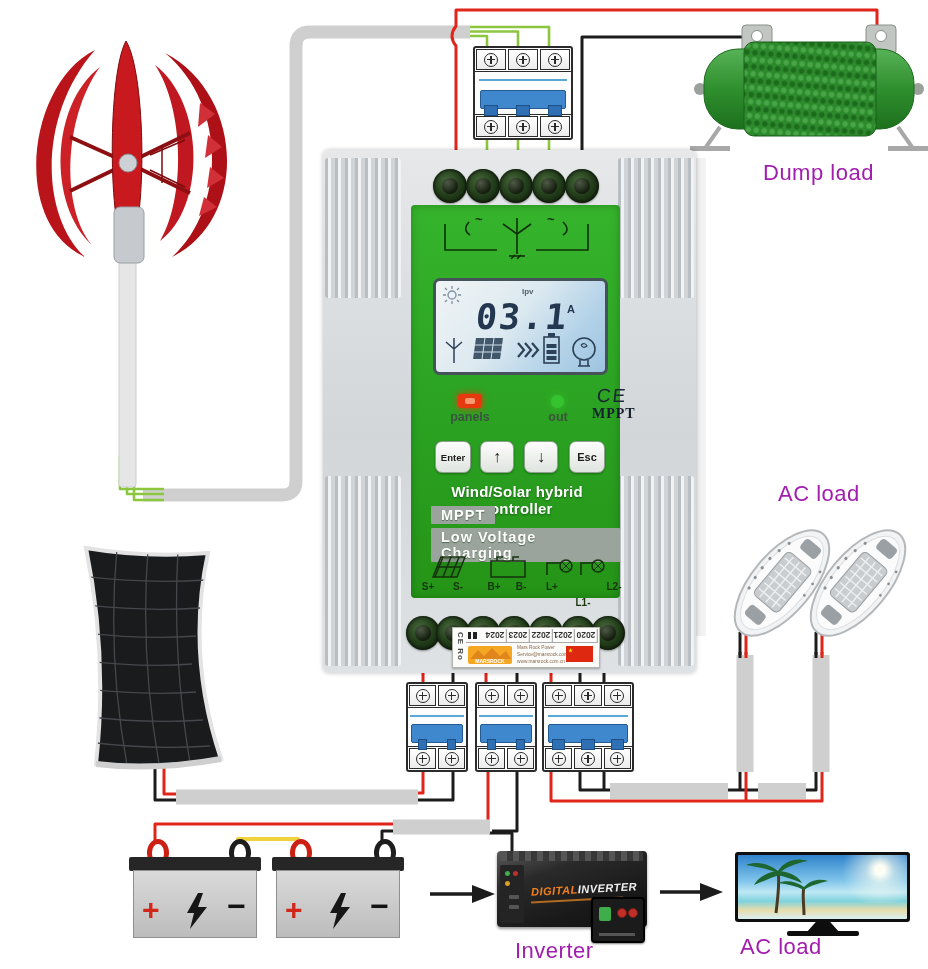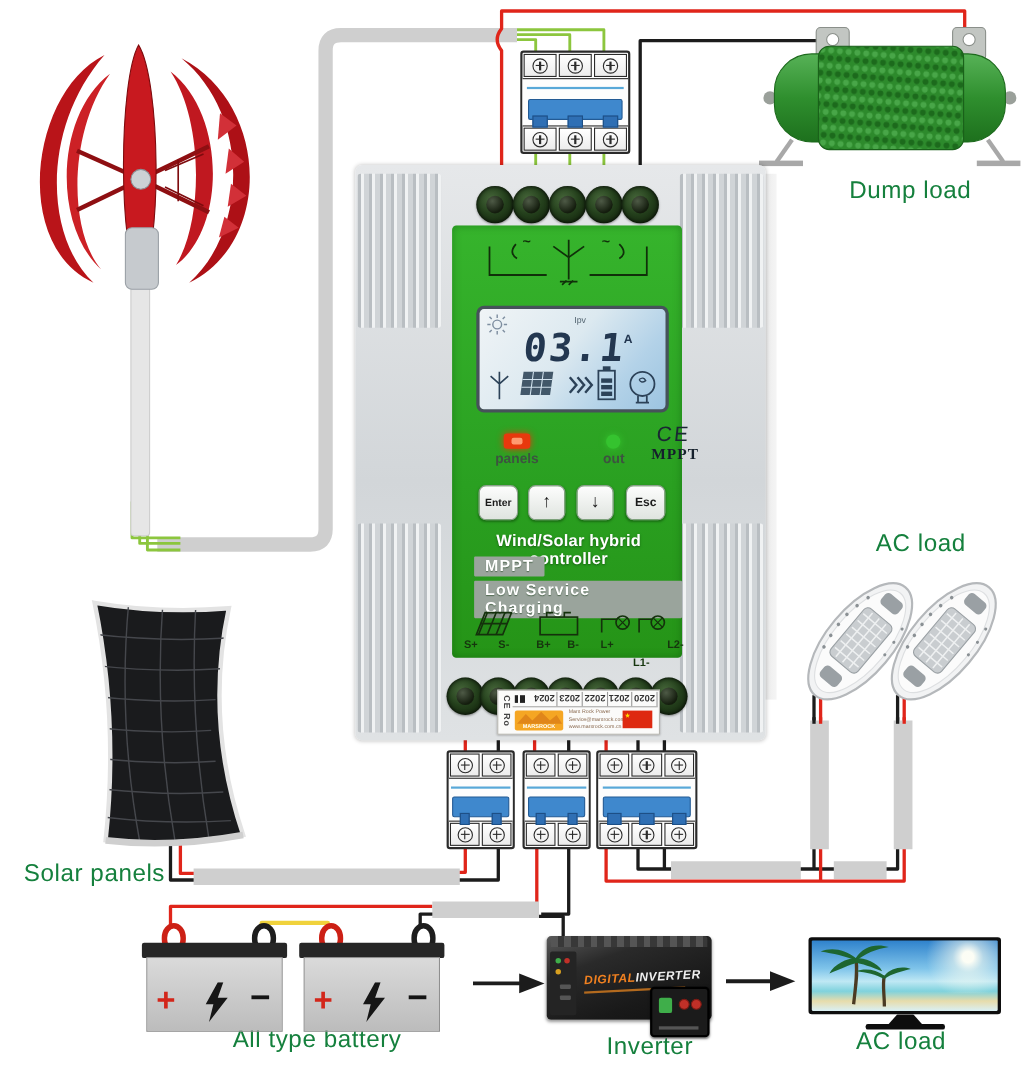--- a/index.html
+++ b/index.html
@@ -1,20 +1,20 @@
 <!DOCTYPE html>
 <html><head>
 <meta charset="utf-8">
 <style>
   html,body{margin:0;padding:0;background:#fff;}
   .canvas{position:relative;width:928px;height:969px;background:#fff;overflow:hidden;
           font-family:"Liberation Sans",sans-serif;}
   .abs{position:absolute;}
   
-  .lbl{position:absolute;color:#15803d;font-size:22px;text-align:right;letter-spacing:.5px;}
+  .lbl{position:absolute;color:#a21caf;font-size:22px;text-align:left;letter-spacing:.5px;}
   
   #wires{position:absolute;left:0;top:0;z-index:1;}
   
   .comp{position:absolute;z-index:2;}
   
   .controller{left:323px;top:150px;width:373px;height:523px;z-index:3;
     background:linear-gradient(180deg,#e6e8ea,#d2d6d9 55%,#dfe2e4);border-radius:6px;
     box-shadow:0 0 4px rgba(0,0,0,.25);}
   .fin{position:absolute;background:repeating-linear-gradient(90deg,#b9bec2 0 3px,#f0f2f3 3px 6px,#d0d4d7 6px 10px);border-radius:3px;}
   .cterm{position:absolute;width:34px;height:34px;border-radius:50%;
@@ -23,21 +23,21 @@
   .cterm::after{content:"";position:absolute;left:9px;top:9px;width:16px;height:16px;border-radius:50%;
     background:radial-gradient(circle at 35% 30%,#4e5a46,#141d0e 70%);}
   .gpanel{position:absolute;left:88px;top:55px;width:209px;height:393px;border-radius:4px;
     background:linear-gradient(180deg,#36b42c,#2aa021 60%,#259417);box-shadow:inset 0 0 8px rgba(0,60,0,.35);}
   .lcd{position:absolute;left:22px;top:73px;width:175px;height:97px;background:#46525a;border-radius:7px;padding:3px;box-sizing:border-box;}
   .lcd-screen{position:relative;width:100%;height:100%;border-radius:4px;overflow:hidden;
     background:linear-gradient(130deg,#f0f4f6 0%,#dce9f0 45%,#b3d2e8 75%,#9cc4e0 100%);}
   .lcd-val{position:absolute;left:40px;top:16px;font-family:"DejaVu Sans Mono",monospace;font-weight:700;
     font-size:35px;color:#233750;letter-spacing:2px;transform:skewX(-6deg);}
   .lcd-unit{position:absolute;left:131px;top:22px;font-size:11px;font-weight:700;color:#233750;}
-  .lcd-top{position:absolute;left:86px;top:6px;font-size:8px;color:#50626e;font-weight:400;}
+  .lcd-top{position:absolute;left:86px;top:6px;font-size:8px;color:#50626e;font-weight:700;}
   .led{position:absolute;border-radius:3px;}
   .led-lbl{position:absolute;font-size:12.5px;font-weight:600;color:#3d5340;text-align:center;}
   .ce-mark{position:absolute;left:186px;top:180px;font-size:19px;color:#1a2733;transform:skewX(-6deg);letter-spacing:2px;}
   .rohs{position:absolute;left:181px;top:201px;font-family:"Liberation Serif",serif;font-weight:700;font-size:14px;color:#15202c;letter-spacing:1px;}
   .pbtn{position:absolute;top:236px;height:30px;border:1px solid #8ea08e;border-radius:7px;
     background:linear-gradient(180deg,#fdfdfd,#dfe4df);box-shadow:0 1px 2px rgba(0,40,0,.4);
     display:flex;align-items:center;justify-content:center;font-weight:700;color:#1c1c1c;}
   .ctitle{position:absolute;left:10px;top:278px;width:192px;text-align:center;font-size:15px;font-weight:800;
     color:#fff;text-shadow:0 1px 2px rgba(10,60,10,.65);letter-spacing:.2px;}
   .featbar{position:absolute;background:#9aa49c;color:#fff;font-weight:800;padding:1px 10px;font-size:14.5px;
@@ -372,21 +372,21 @@
       <div class="ce-mark">CE</div>
       <div class="rohs">MPPT</div>
 
       <div class="pbtn" style="left:24px;width:34px;font-size:9.5px;">Enter</div>
       <div class="pbtn" style="left:69px;width:32px;font-size:16px;">↑</div>
       <div class="pbtn" style="left:113px;width:32px;font-size:16px;">↓</div>
       <div class="pbtn" style="left:158px;width:34px;font-size:11px;">Esc</div>
 
       <div class="ctitle">Wind/Solar hybrid controller</div>
       <div class="featbar" style="left:20px;top:301px;">MPPT</div>
-      <div class="featbar" style="left:20px;top:323px;">Low Service Charging</div>
+      <div class="featbar" style="left:20px;top:323px;">Low Voltage Charging</div>
 
       <svg class="abs" style="left:10px;top:348px;" width="200" height="28" viewBox="0 0 200 28">
         <g stroke="#14310c" stroke-width="1.5" fill="none">
           <g>
             <path d="M12,24 L20,4 L44,4 L36,24 Z" fill="#14310c" fill-opacity=".15"></path>
             <path d="M16,14 L40,14 M22,4 L14,24 M30,4 L22,24 M38,4 L30,24"></path>
           </g>
           <g>
             <rect x="70" y="8" width="34" height="16"></rect>
             <path d="M76,8 L76,4 L82,4 M92,8 L92,4 L98,4"></path>
@@ -460,21 +460,20 @@
           <path d="M28,64 Q93,72 150,68"></path>
           <path d="M27,92 Q92,100 146,96"></path>
         <path d="M26,120 Q90,128 142,124"></path>
           <path d="M28,148 Q92,156 146,152"></path>
           <path d="M32,176 Q96,184 153,180"></path>
         <path d="M38,202 Q100,210 160,206"></path>
       </g>
       <path d="M46,224 Q105,231 171,219" stroke="#cfcfcf" stroke-width="6" fill="none"></path>
     </svg>
   </div>
-  <div class="lbl" style="left:5px;top:781px;width:145px;">Solar panels</div>
 
   <div class="comp light" style="left:722px;top:510px;">
     <svg width="120" height="146" viewBox="0 0 120 146">
       <g transform="rotate(40 60 73)">
         <ellipse cx="60" cy="73" rx="30" ry="64" fill="#f2f3f4" stroke="#b5b8bb" stroke-width="2"></ellipse>
         <ellipse cx="60" cy="73" rx="25" ry="57" fill="#fbfbfb" stroke="#dddfe1" stroke-width="1"></ellipse>
         <rect x="44" y="44" width="32" height="56" rx="5" fill="#c9cdd0" stroke="#9aa0a4"></rect>
         <g stroke="#eef0f1" stroke-width="1.4">
           <path d="M52,46 L52,98 M60,46 L60,98 M68,46 L68,98"></path>
           <path d="M46,52 L74,52 M46,60 L74,60 M46,68 L74,68 M46,76 L74,76 M46,84 L74,84 M46,92 L74,92"></path>
@@ -620,21 +619,20 @@
     <div class="lug blk" style="left:98px;"></div>
     <div class="bat-top"></div>
     <div class="bat-body">
       <span class="bat-plus">+</span>
       <span class="bat-minus">−</span>
       <svg class="abs" style="left:52px;top:22px;" width="22" height="36" viewBox="0 0 22 36">
         <polygon points="12,0 1,20 8,20 4,36 21,14 12,14 17,0" fill="#161616"></polygon>
       </svg>
     </div>
   </div>
-  <div class="lbl" style="left:185px;top:932px;width:180px;">All type battery</div>
 
   <div class="comp inverter">
     <div class="inv-body">
       <div class="inv-top"></div>
       <div class="inv-side">
         <i style="left:5px;top:6px;background:#3fae4a;"></i>
         <i style="left:13px;top:6px;background:#c03028;"></i>
         <i style="left:5px;top:16px;background:#d8a020;"></i>
         <i style="left:9px;top:30px;background:#555;width:10px;height:4px;border-radius:1px;"></i>
         <i style="left:9px;top:40px;background:#555;width:10px;height:4px;border-radius:1px;"></i>

